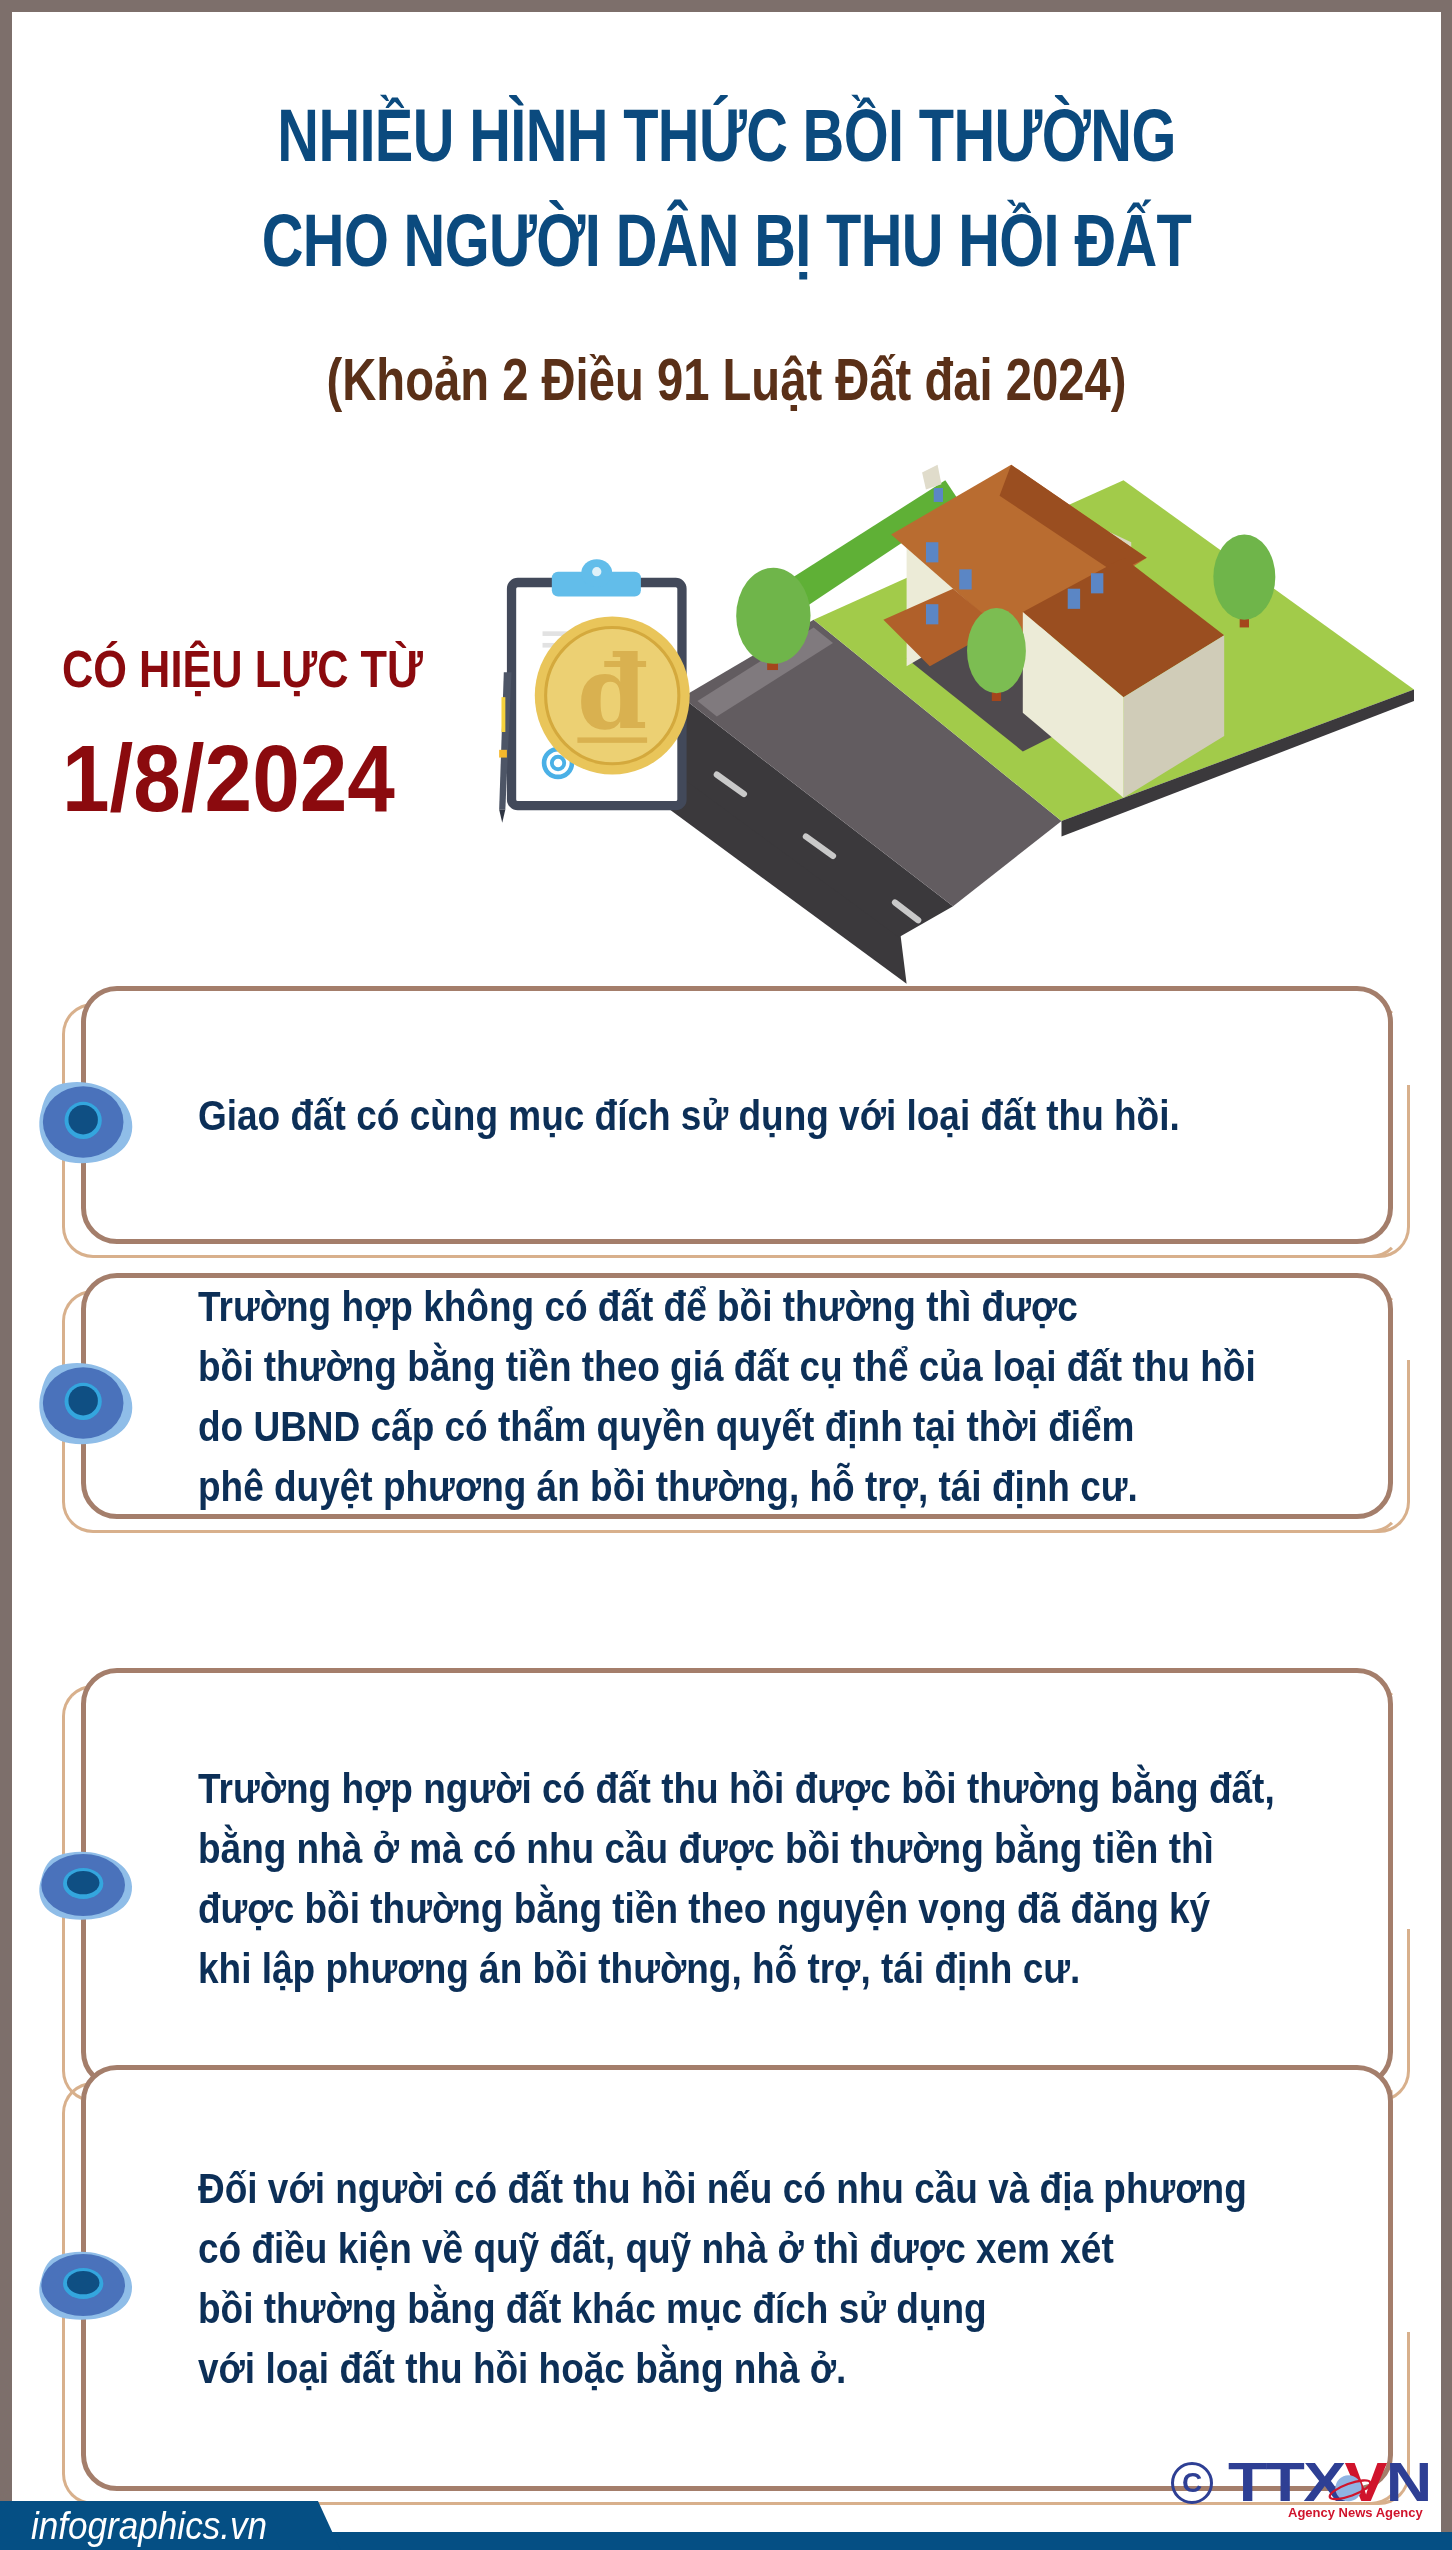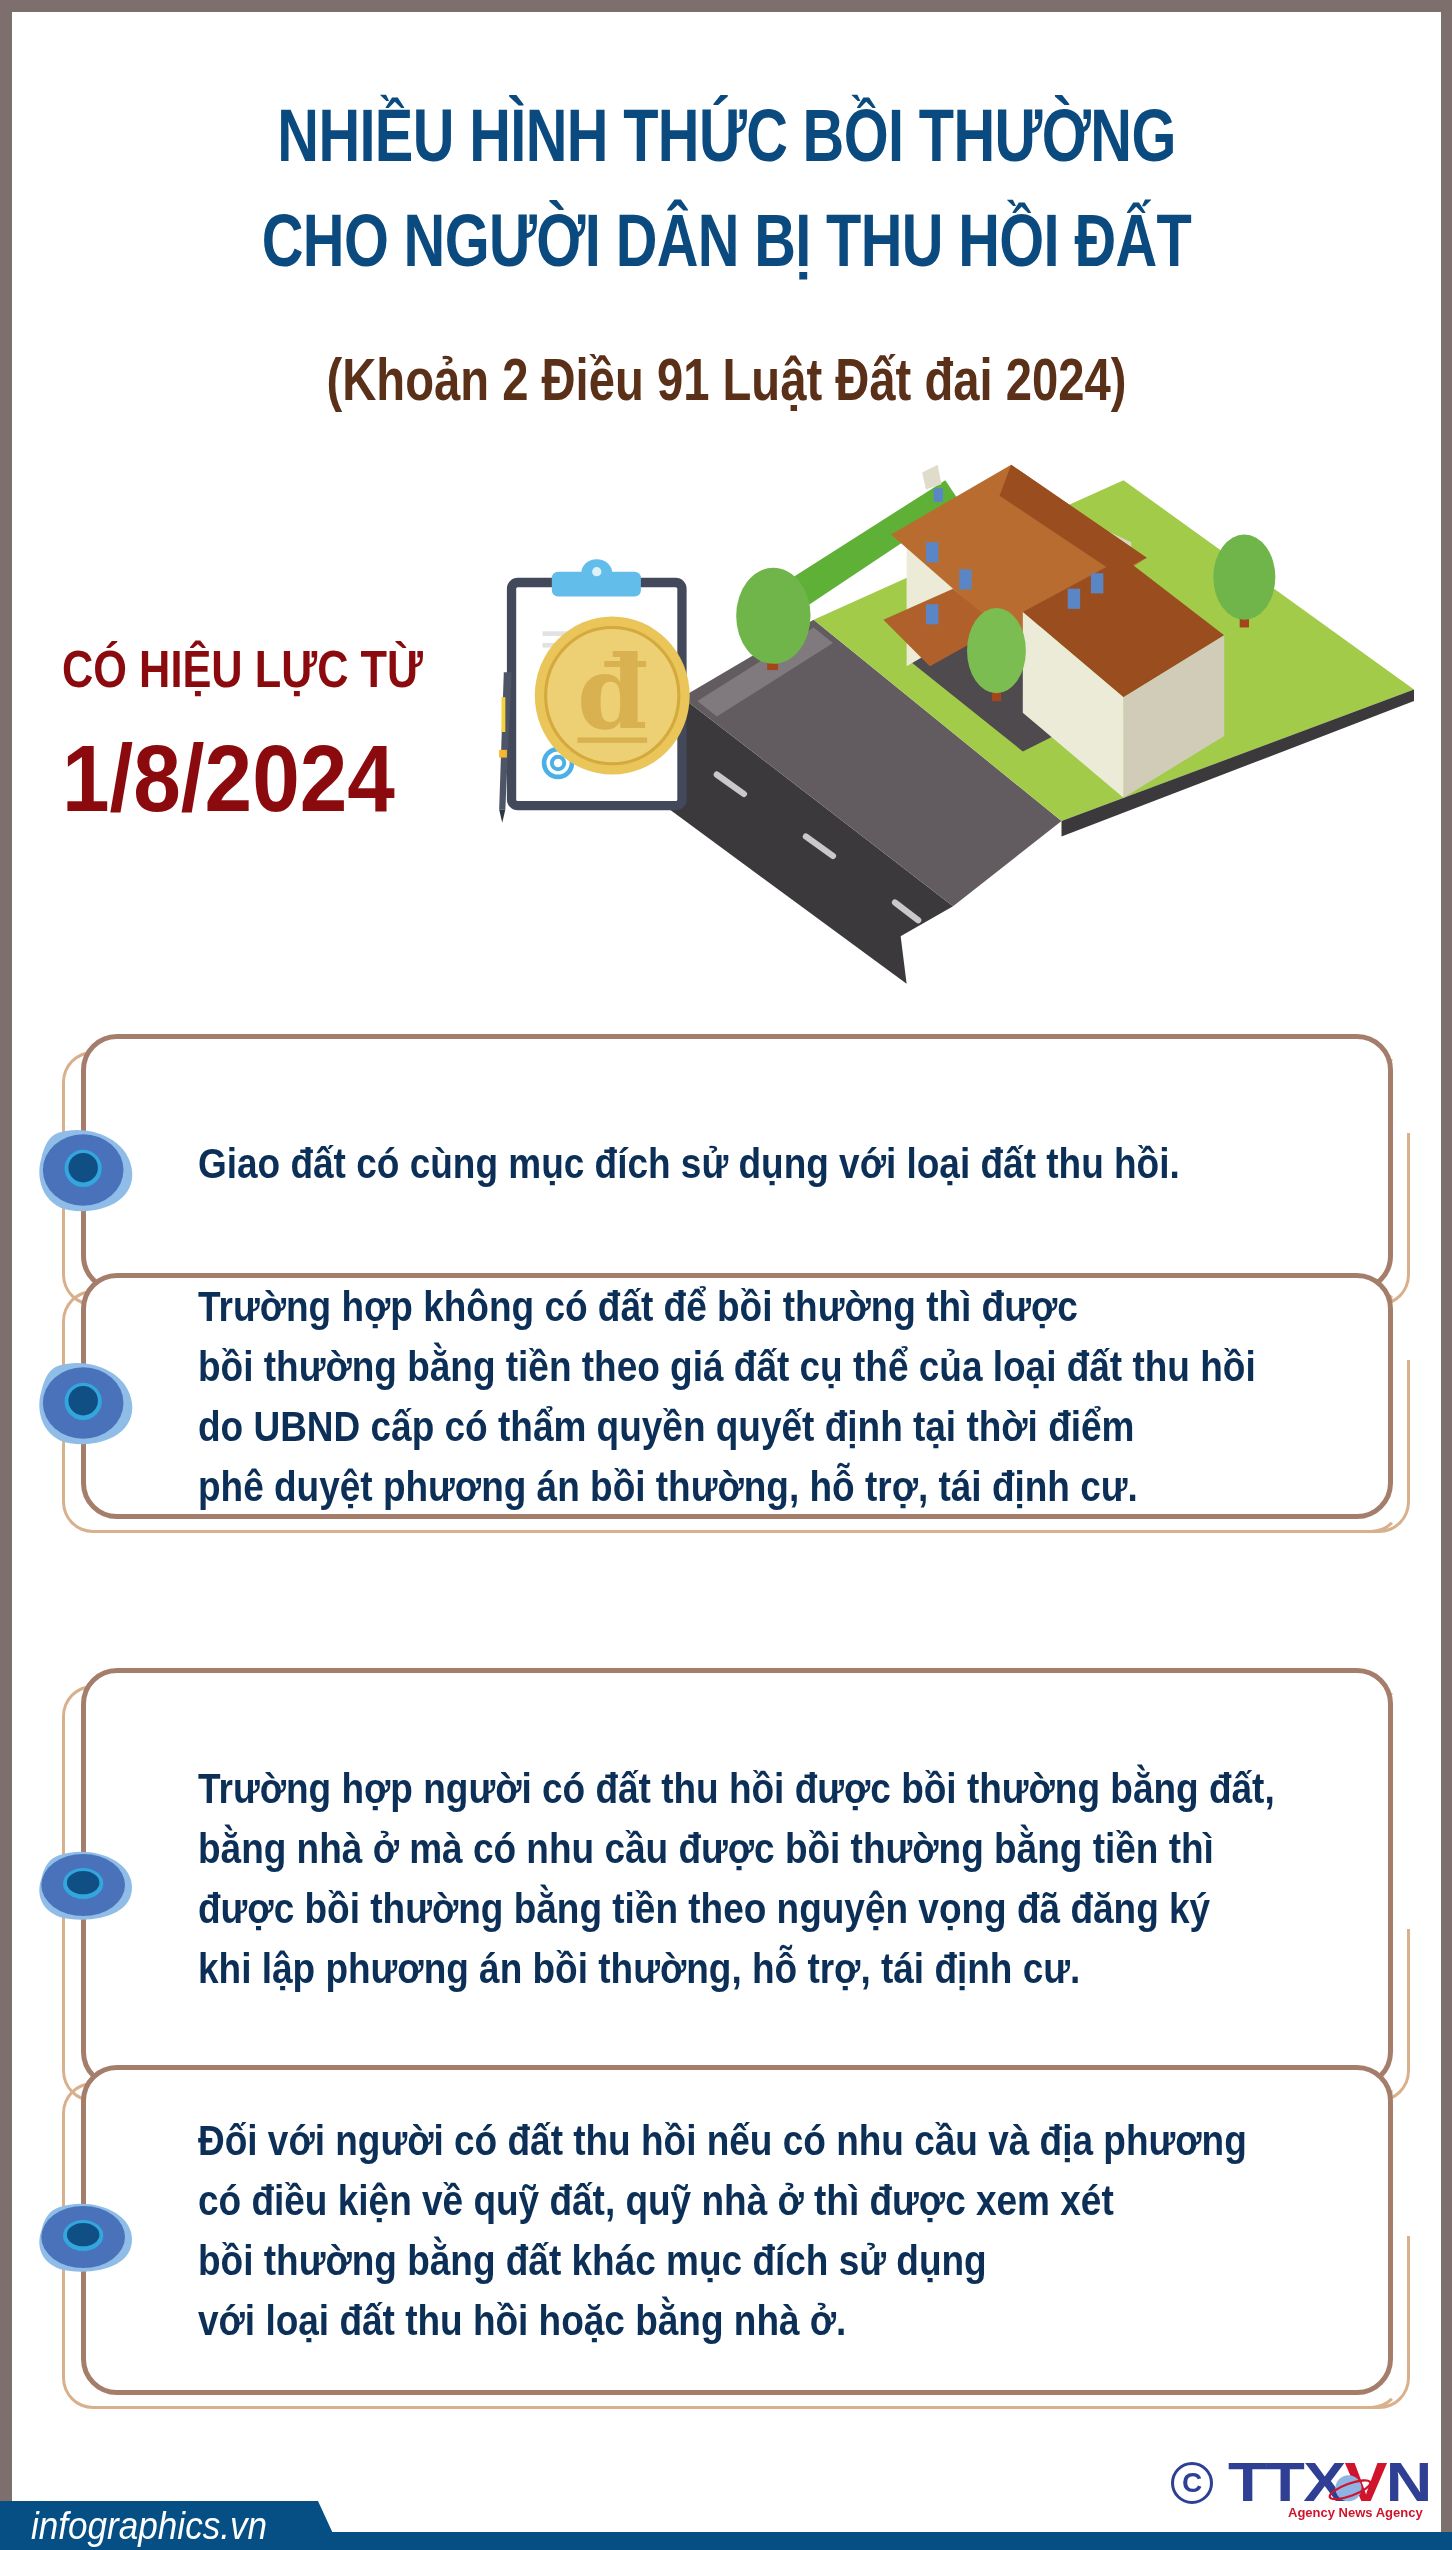--- a/index.html
+++ b/index.html
@@ -159,21 +159,21 @@
   </g>
 
   <g>
     <ellipse cx="790" cy="898" rx="100" ry="102" fill="#e9c55a"></ellipse>
     <ellipse cx="790" cy="898" rx="86" ry="88" fill="#ecd073" stroke="#d4a93d" stroke-width="4"></ellipse>
     <text x="790" y="940" text-anchor="middle" font-family="DejaVu Serif, serif" font-size="130" font-weight="bold" fill="#d9b150">đ</text>
     <rect x="745" y="952" width="90" height="7" fill="#d9b150"></rect>
   </g>
 </svg>
 
-<div class="card" style="top:1034px; height:272px;">
+<div class="card" style="top:986px; height:272px;">
   <div class="card-outer"></div>
   <div class="card-outer-right"></div>
   <div class="card-inner">
     <div class="card-text">
       <span>Giao đất có cùng mục đích sử dụng với loại đất thu hồi.</span>
     </div>
   </div>
   <svg class="bullet" viewBox="0 0 130 120">
     <path d="M30,12 C70,0 120,20 125,60 C130,100 85,118 45,112 C10,106 0,70 8,45 C12,28 18,16 30,12 Z" fill="#8fbde8"></path>
     <ellipse cx="62" cy="60" rx="52" ry="46" fill="#4a72bb"></ellipse>
@@ -213,21 +213,21 @@
     </div>
   </div>
   <svg class="bullet" viewBox="0 0 130 120">
     <path d="M30,22 C70,8 124,26 125,62 C126,96 85,108 45,104 C10,100 0,74 8,52 C12,36 18,26 30,22 Z" fill="#8fbde8"></path>
     <ellipse cx="62" cy="60" rx="54" ry="40" fill="#4a72bb"></ellipse>
     <ellipse cx="62" cy="58" rx="26" ry="20" fill="#34a6de"></ellipse>
     <ellipse cx="62" cy="57" rx="21" ry="15" fill="#0f4f83"></ellipse>
   </svg>
 </div>
 
-<div class="card" style="top:2065px; height:344px;">
+<div class="card" style="top:2065px; height:440px;">
   <div class="card-outer"></div>
   <div class="card-outer-right"></div>
   <div class="card-inner">
     <div class="card-text">
       <span>Đối với người có đất thu hồi nếu có nhu cầu và địa phương</span>
       <span>có điều kiện về quỹ đất, quỹ nhà ở thì được xem xét</span>
       <span>bồi thường bằng đất khác mục đích sử dụng</span>
       <span>với loại đất thu hồi hoặc bằng nhà ở.</span>
     </div>
   </div>

